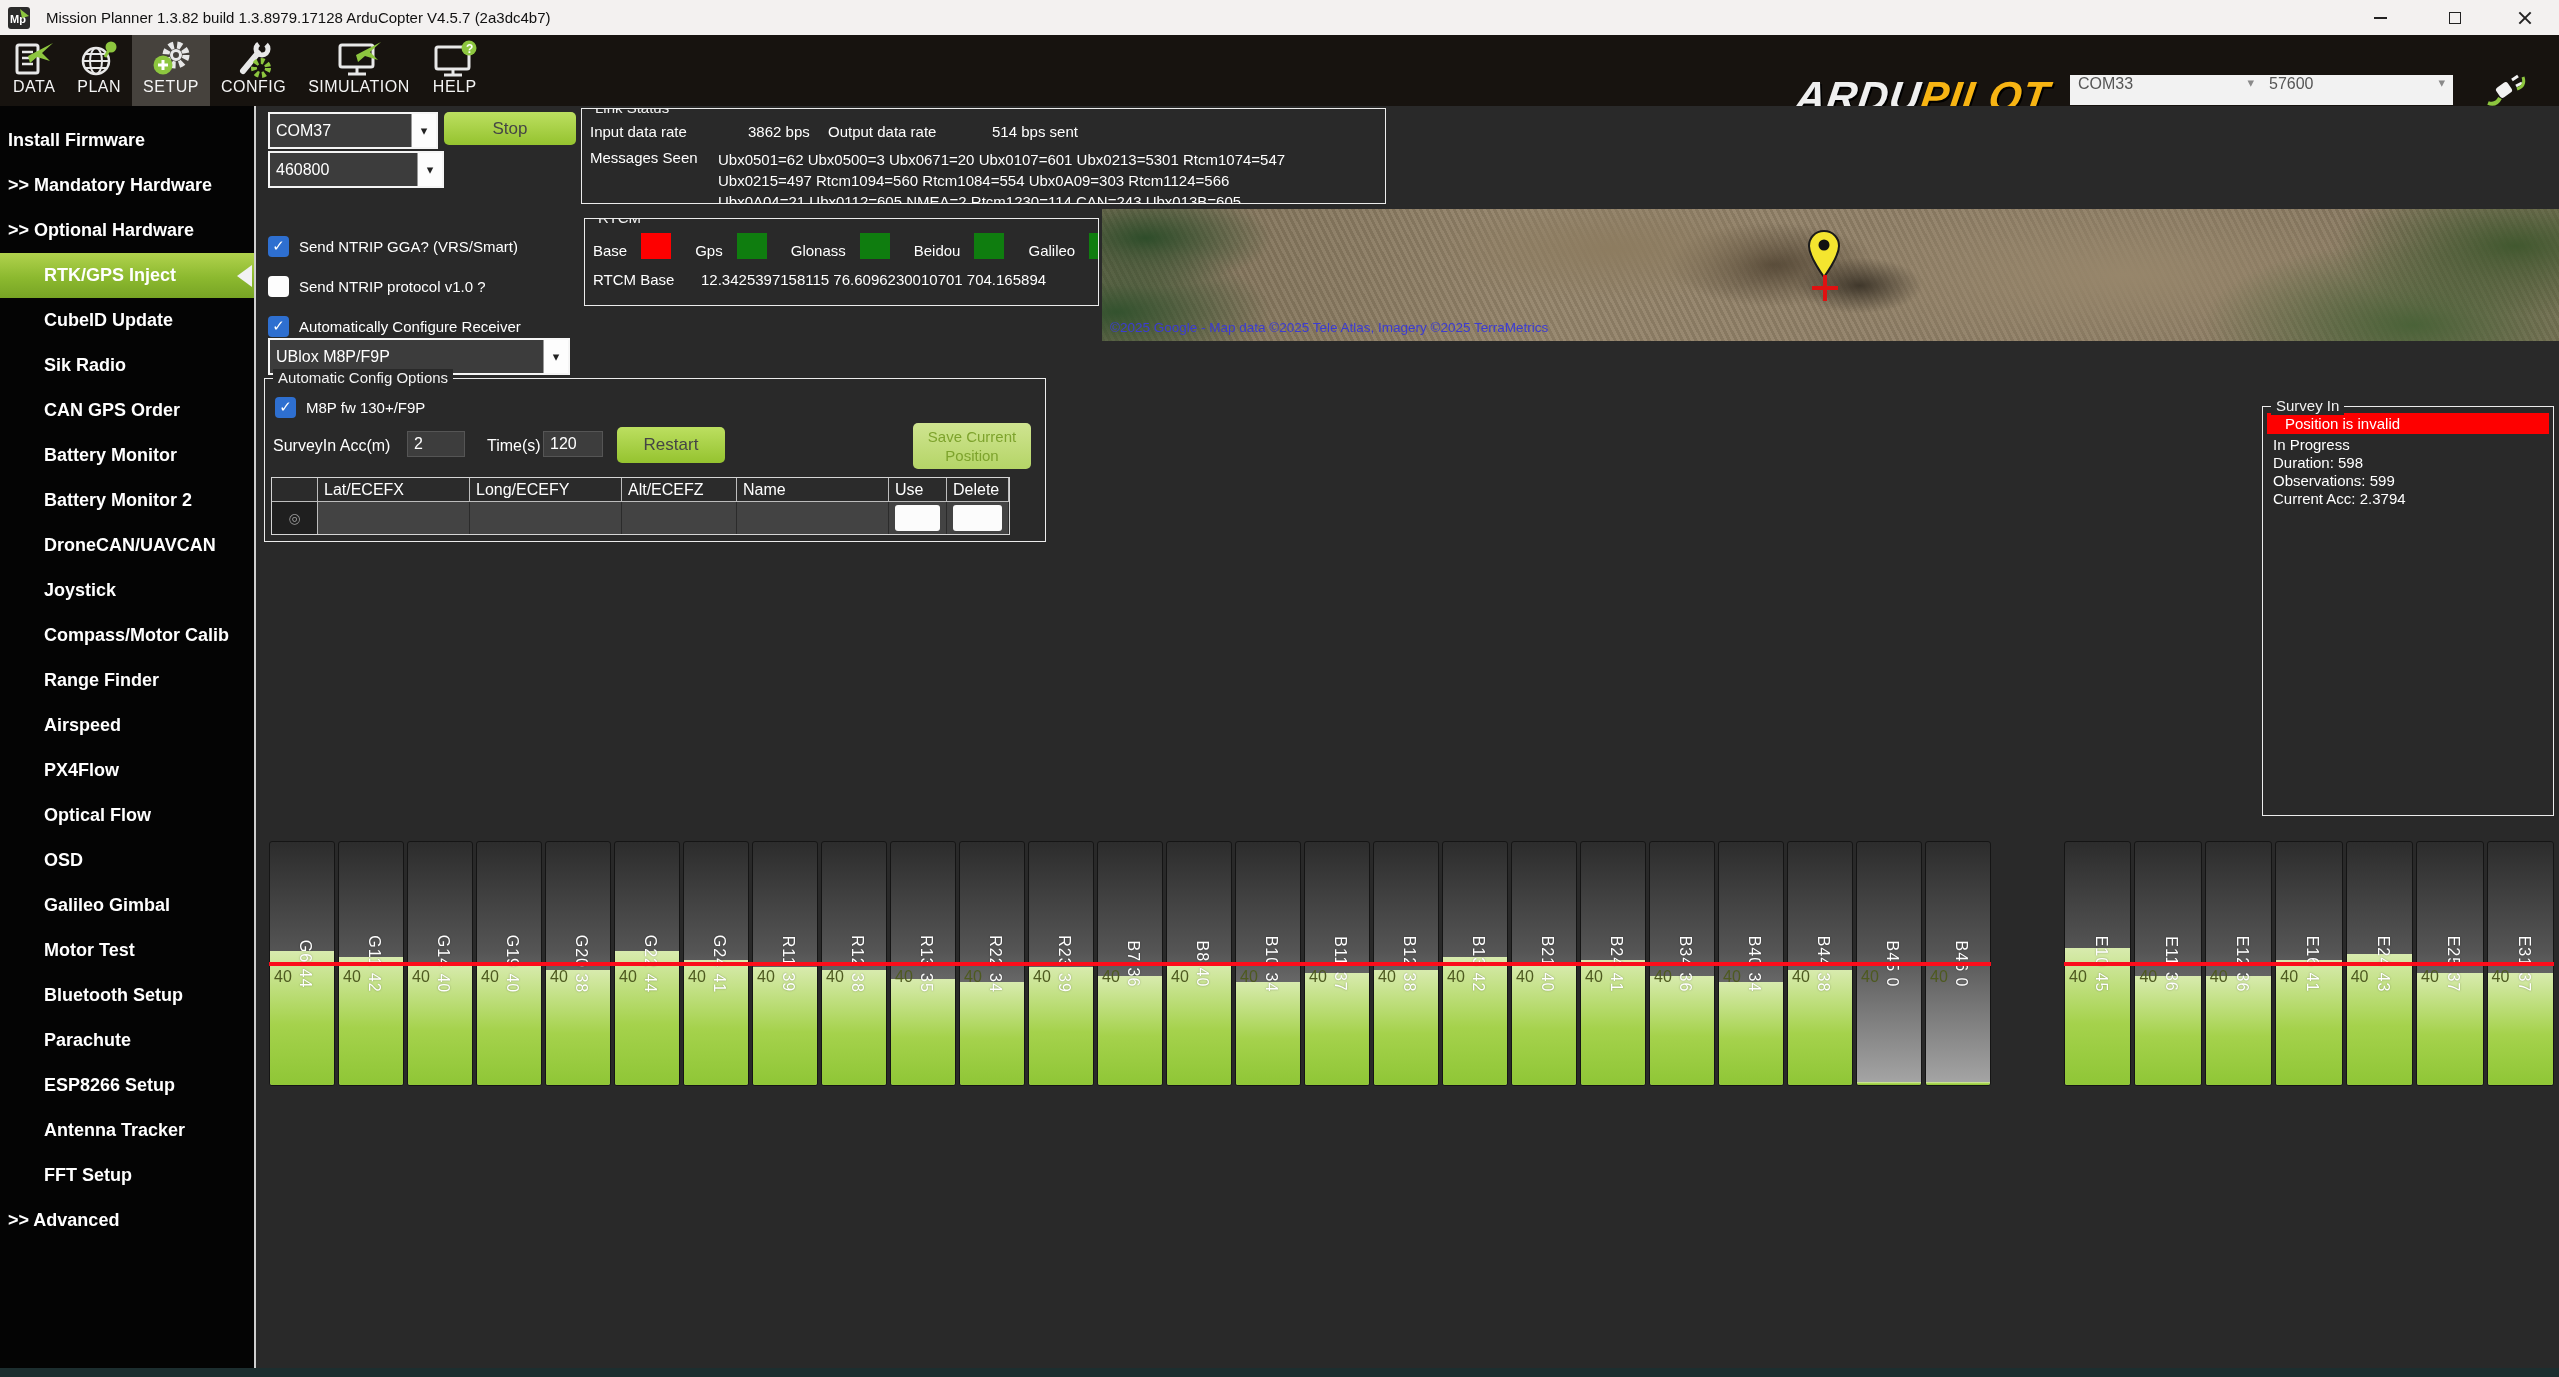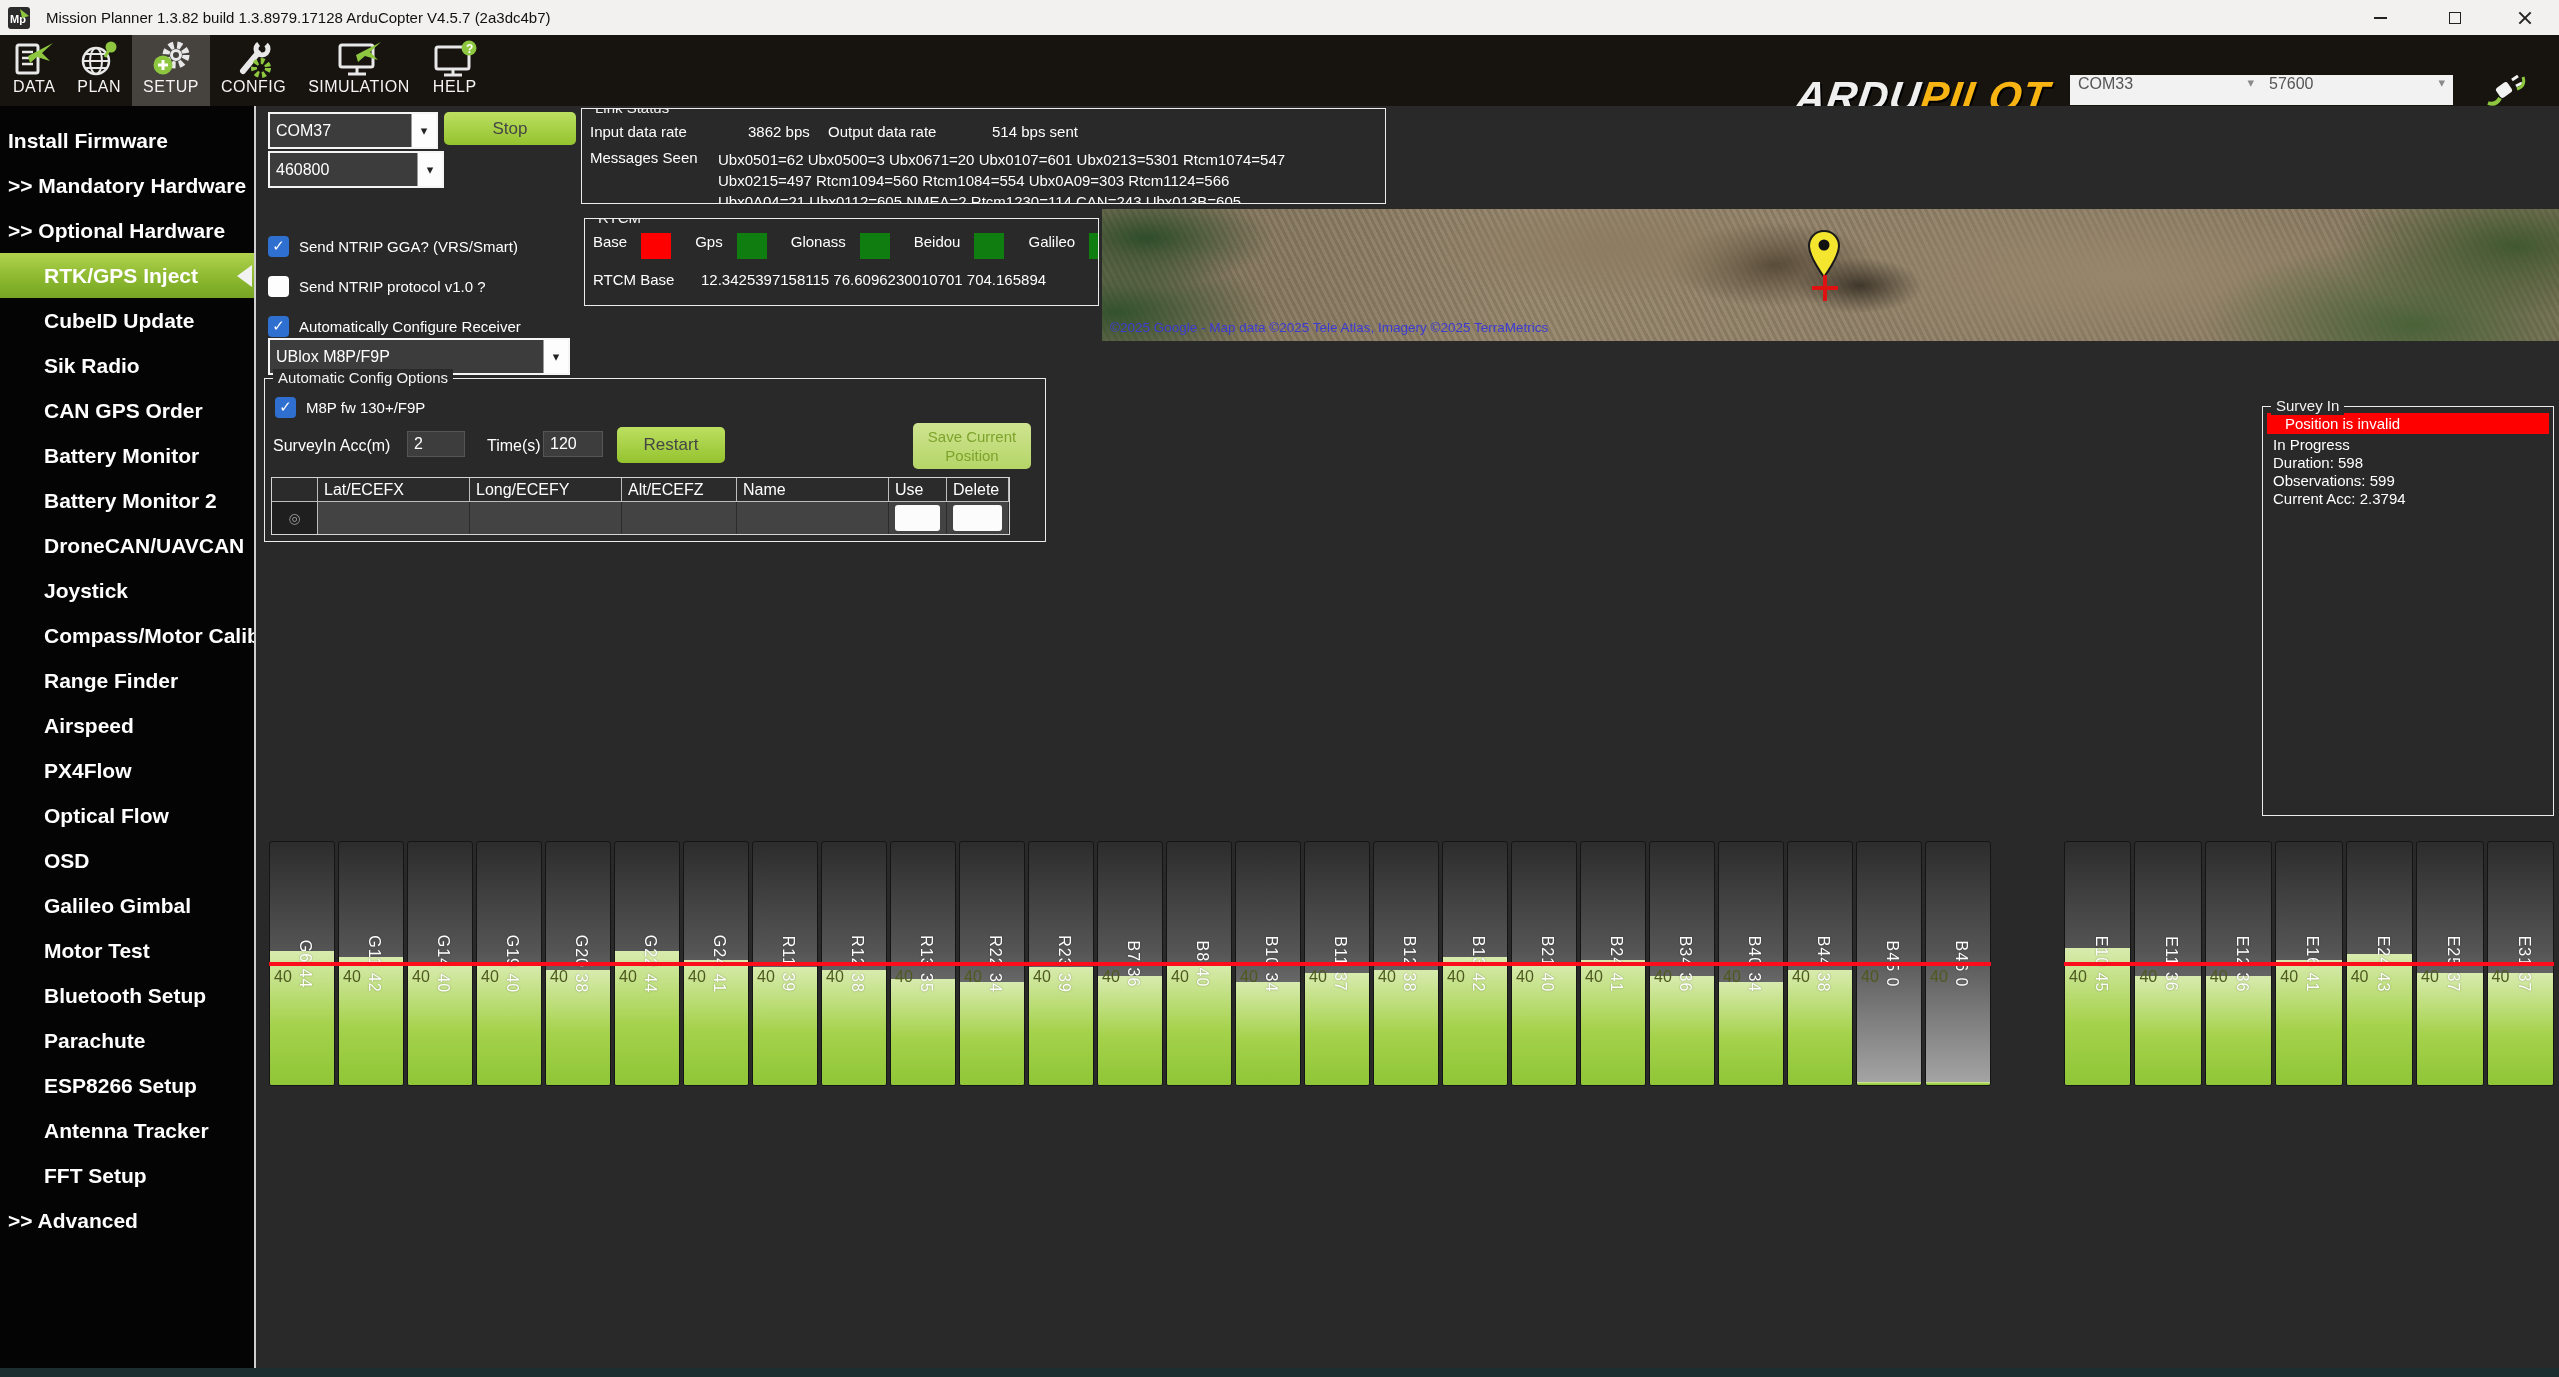--- a/index.html
+++ b/index.html
@@ -36,21 +36,21 @@
   .combo-dark{position:absolute;background:#3c3c3c;border:2px solid #f5f5f5;color:#fff;display:flex;align-items:center;}
   .combo-dark .txt{flex:1;padding-left:6px;overflow:hidden;white-space:nowrap;}
   .combo-dark .btn{width:24px;align-self:stretch;background:#fdfdfd;color:#222;display:flex;
                    align-items:center;justify-content:center;font-size:13px;border-left:1px solid #999;}
   .vehicle-combo{left:2233px;top:79px;width:202px;height:27px;font-size:14px;}
   .disconnect-wrap{position:absolute;left:2455px;top:36px;width:100px;text-align:center;cursor:pointer;}
   .disconnect-label{color:#fff;font-size:15px;font-weight:bold;margin-top:3px;}
   
   .sidebar{position:absolute;left:0;top:106px;width:256px;height:1262px;background:#040404;
            border-right:2px solid #cfcfcf;padding-top:12px;box-sizing:border-box;}
-  .side-item{height:45px;display:flex;align-items:center;color:#fff;font-size:21px;font-weight:bold;
+  .side-item{height:45px;display:flex;align-items:center;color:#fff;font-size:18px;font-weight:bold;
              cursor:pointer;position:relative;white-space:nowrap;overflow:hidden;}
   .side-item.lvl0{padding-left:8px;}
   .side-item.lvl1{padding-left:44px;}
   .side-item.sel{background:linear-gradient(180deg,#b1d24d,#8cb92f 55%,#77a424);}
   .side-item.sel:after{content:'';position:absolute;right:2px;top:50%;transform:translateY(-50%);
              border-top:11px solid transparent;border-bottom:11px solid transparent;border-right:15px solid #f2f2f2;}
   
   .content{position:absolute;left:258px;top:106px;width:2301px;height:1262px;background:#292929;}
   .gb{position:absolute;border:1px solid #ececec;box-sizing:border-box;}
   .gb-t{position:absolute;top:-10px;left:8px;background:#292929;padding:0 5px;color:#f2f2f2;font-size:15px;line-height:18px;}
@@ -58,21 +58,21 @@
              color:#454545;font-size:17px;display:flex;align-items:center;justify-content:center;cursor:pointer;}
   .btn-save{background:linear-gradient(180deg,#cfe490,#b5d567);color:#7da32c;font-size:15px;text-align:center;line-height:19px;}
   .cb-row{height:40px;display:flex;align-items:center;cursor:pointer;}
   .cbox{width:21px;height:21px;border-radius:4px;background:#fdfdfd;margin-right:10px;flex:0 0 auto;
         display:flex;align-items:center;justify-content:center;color:#fff;font-size:15px;}
   .cbox.on{background:#2e6fd0;}
   .cb-lbl{color:#fff;font-size:15px;}
   .input-dark{position:absolute;background:#3d3d3d;border:1px solid #555;color:#fff;font-size:16px;
               padding:0 0 0 6px;font-family:"Liberation Sans",sans-serif;box-sizing:border-box;}
   .lbl{position:absolute;color:#fff;font-size:15px;white-space:nowrap;}
-  .rtcm-row{position:absolute;left:8px;top:14px;display:flex;align-items:flex-start;}
+  .rtcm-row{position:absolute;left:8px;top:14px;display:flex;align-items:flex-end;}
   .rtcm-lbl{color:#fff;font-size:15px;margin-right:14px;}
   .rtcm-sq{width:30px;height:26px;margin-right:24px;flex:0 0 auto;}
   
   .grid{position:absolute;border:1px solid #d5d5d5;}
   .grid-row{display:flex;}
   .gh{background:#2b2b2b;color:#fff;font-size:16px;height:24px;line-height:24px;padding-left:6px;
       border-right:1px solid #bdbdbd;border-bottom:1px solid #bdbdbd;box-sizing:border-box;}
   .gc{background:#434343;height:32px;border-right:1px solid #2b2b2b;box-sizing:border-box;
       display:flex;align-items:center;justify-content:center;}
   .gc.sel-cell{background:#1f1f1f;color:#9a9a9a;font-size:14px;border-right:1px solid #bdbdbd;}

